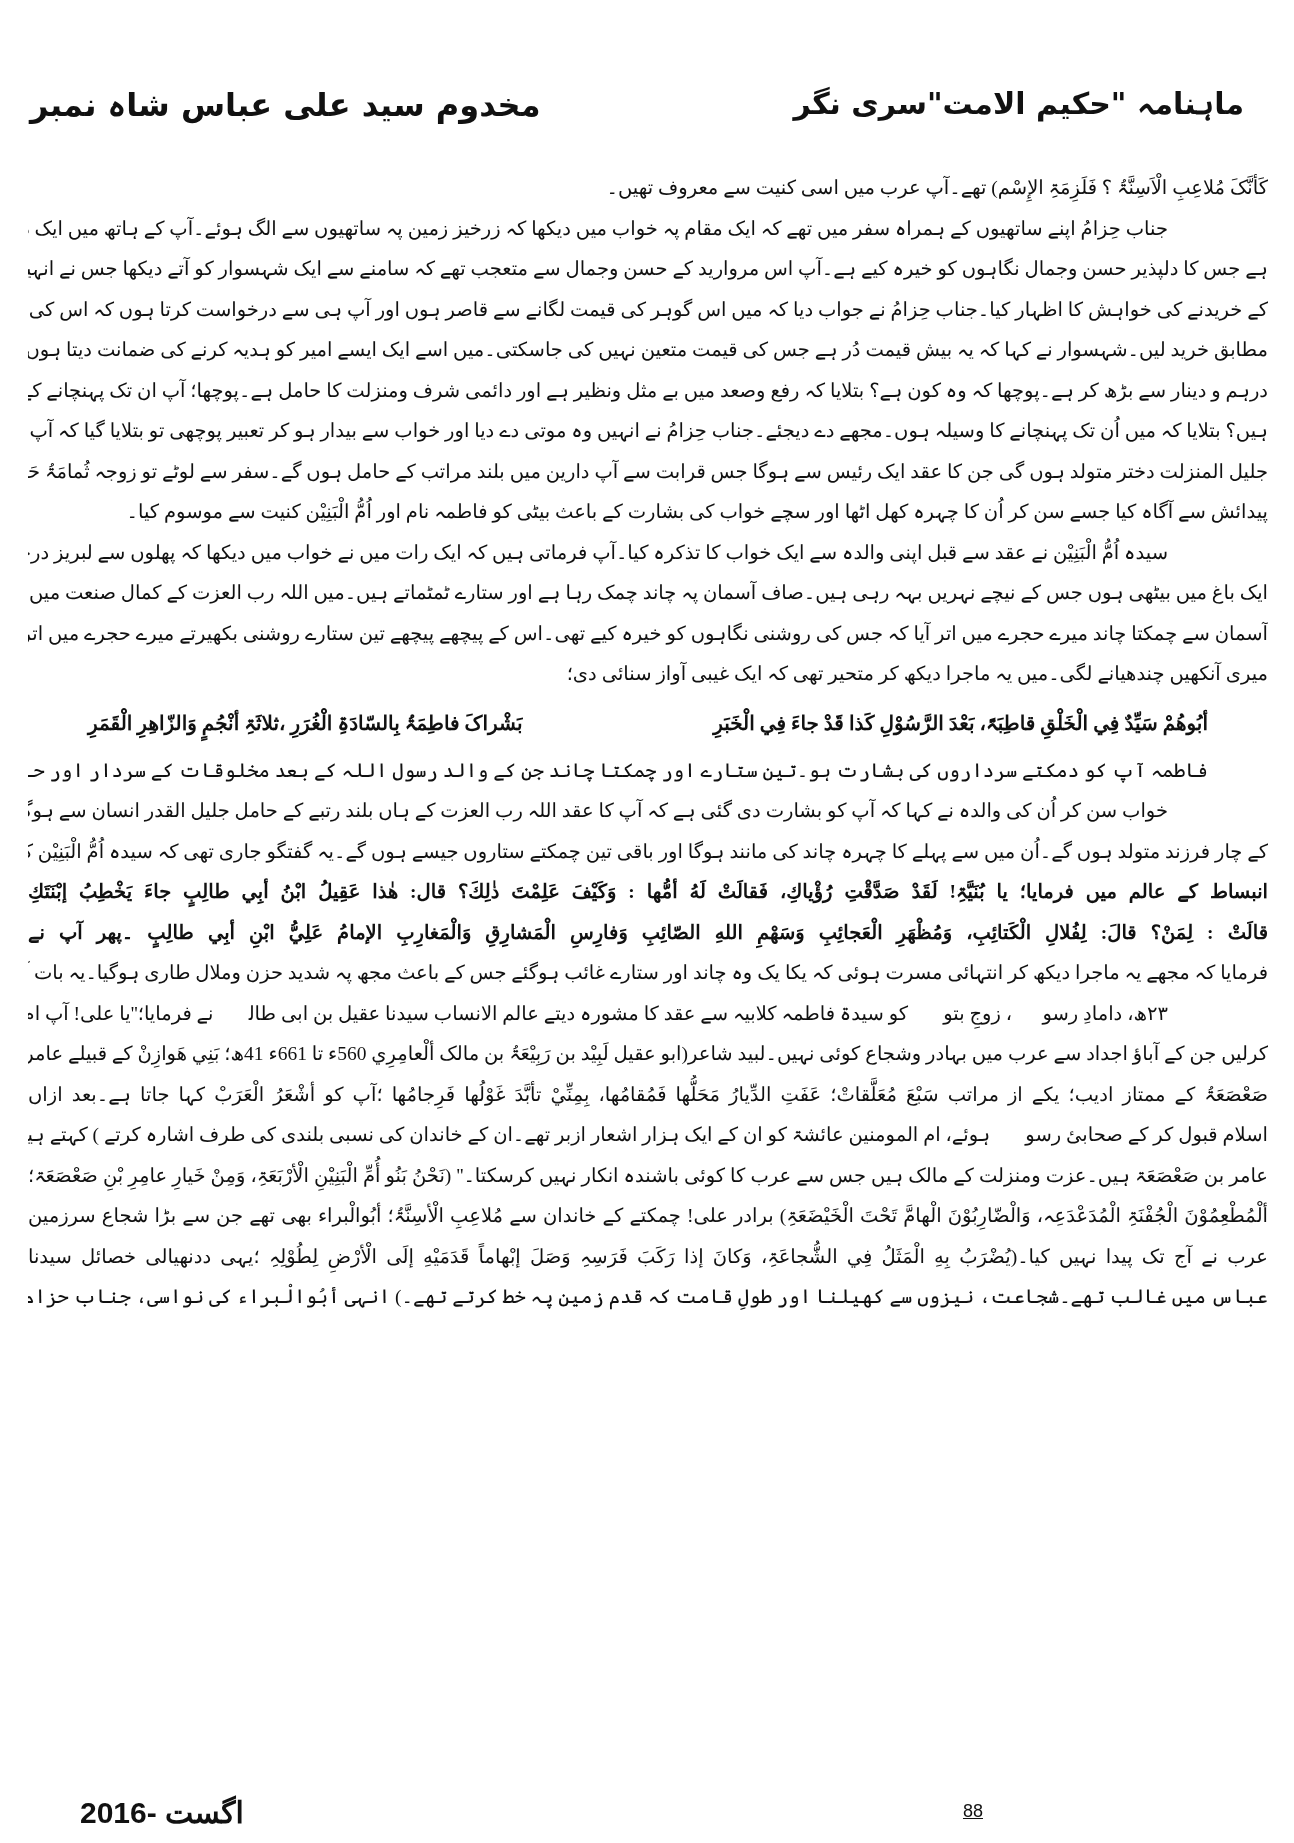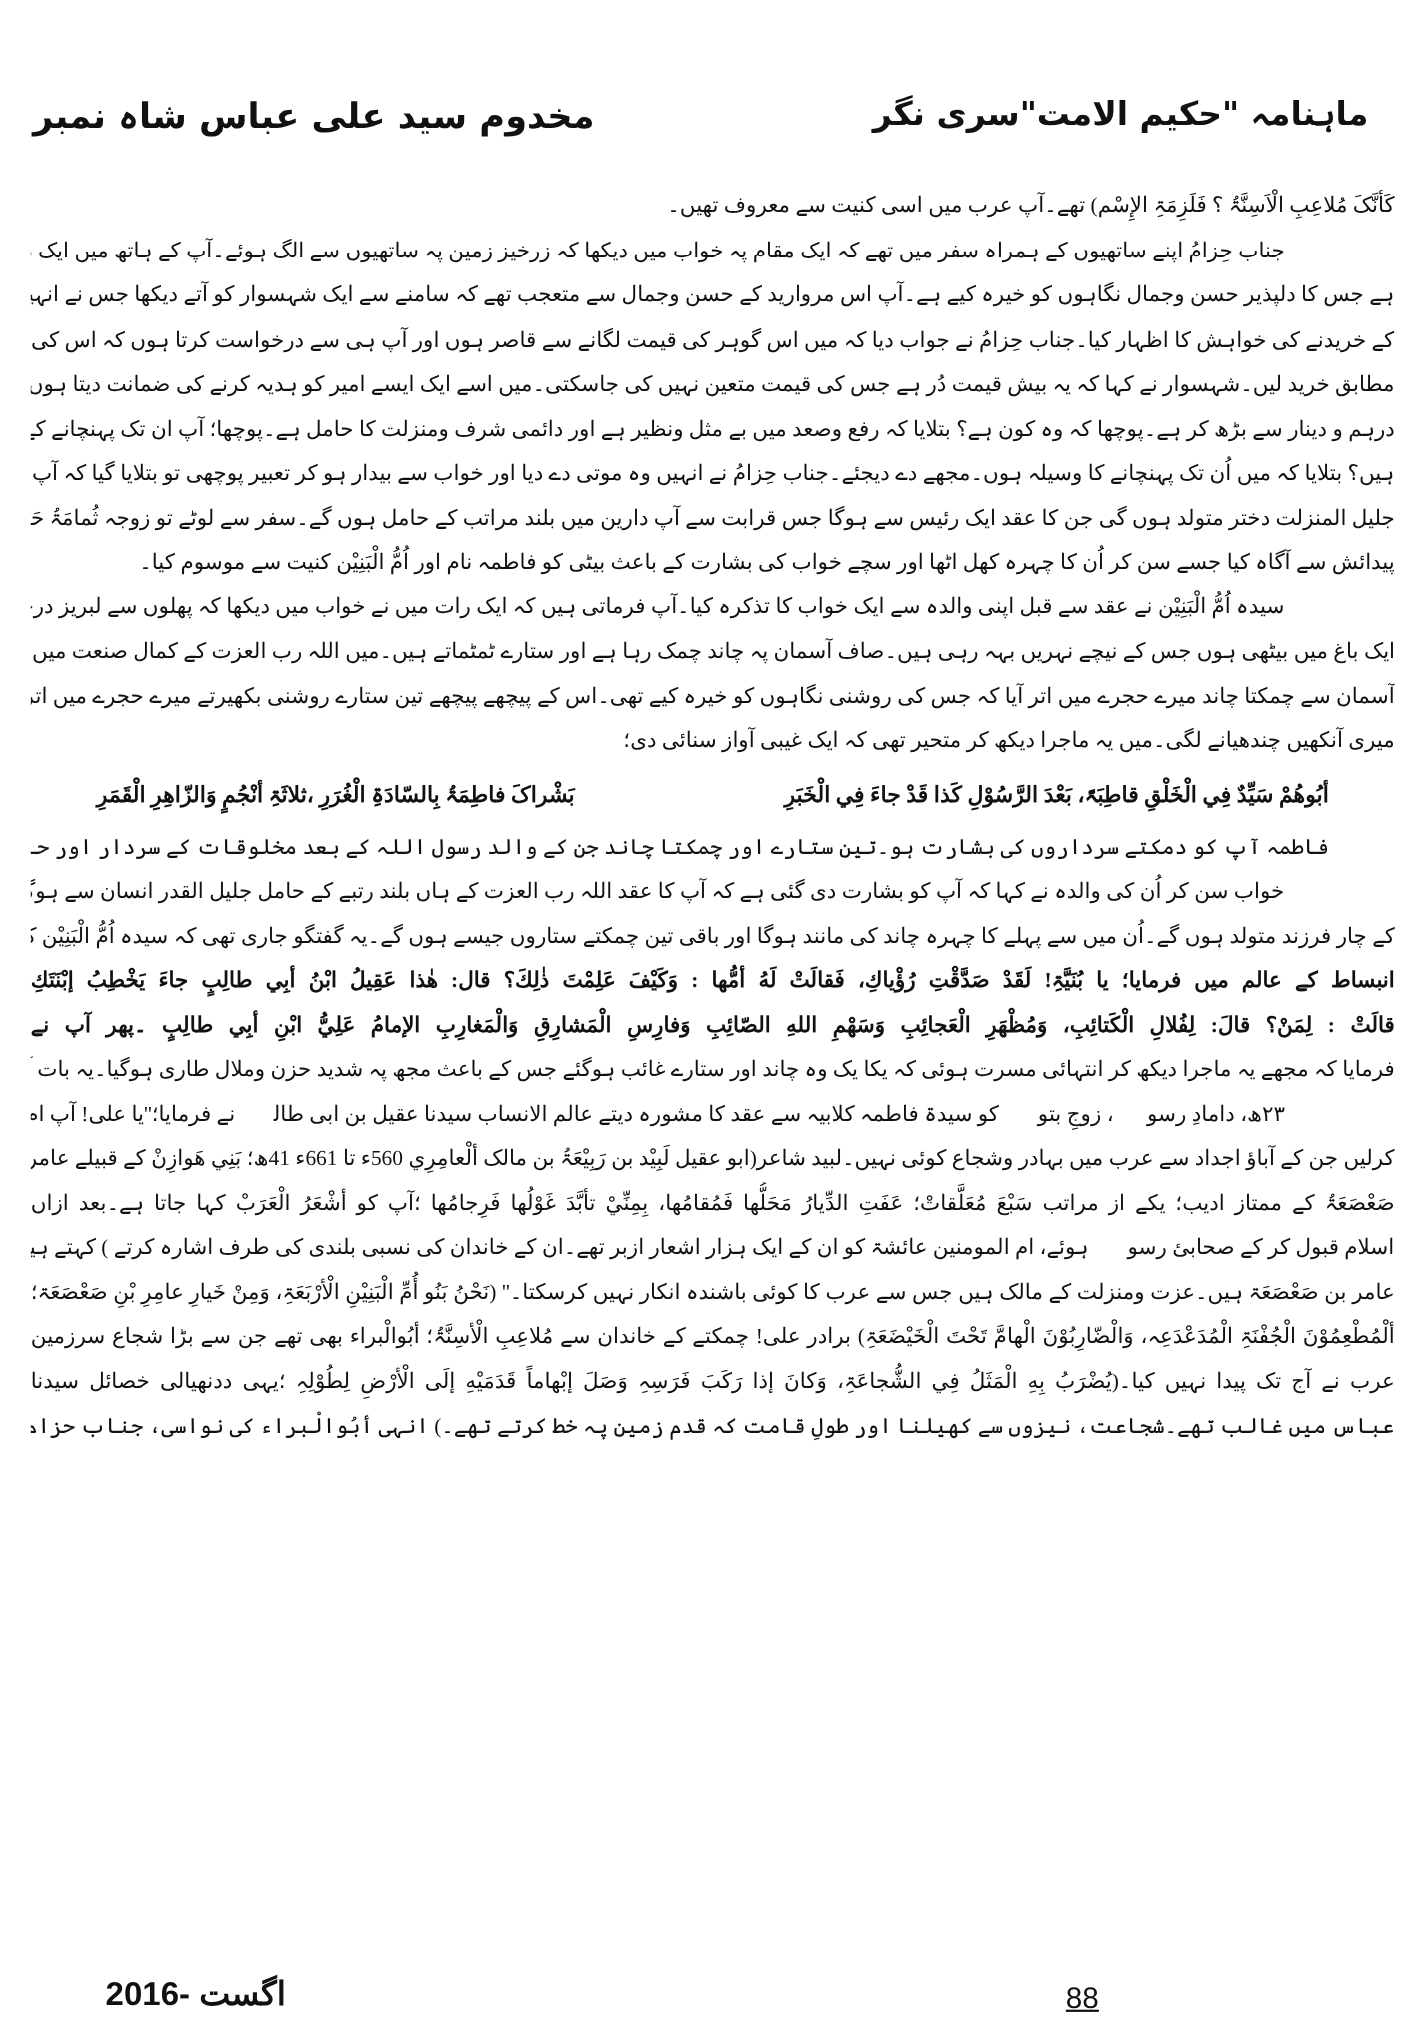--- a/index.html
+++ b/index.html
@@ -23,27 +23,27 @@
     }
     .line { display: block; white-space: nowrap; overflow: hidden; text-align-last: justify; }
     .line.last { text-align-last: right; }
     .indent { padding-right: 100px; }
     .verse {
       display: flex; direction: rtl; justify-content: space-between;
       padding: 6px 60px 6px 60px; font-weight: bold; font-size: 20px; line-height: 44px;
     }
     .verse span { white-space: nowrap; }
     .indent-small { padding-right: 60px; }
-    .footer { position: absolute; top: 1795px; left: 16px; width: 1048px; height: 40px; }
+    .footer { position: absolute; top: 1795px; left: 0; width: 1048px; height: 40px; }
     .footer-date {
       position: absolute; left: 80px; top: 0; direction: rtl; font-size: 30px; font-weight: bold;
       font-family: "Liberation Sans", sans-serif; white-space: nowrap;
     }
     .footer-page {
-      position: absolute; right: 65px; top: 6px; font-size: 27px;
+      position: absolute; right: 65px; top: 6px; font-size: 18px;
       font-family: "Liberation Sans", sans-serif;
       text-decoration: underline;
     }
     .arabic-bold { font-weight: bold; }
   </style>
 </head>
 <body>
 
 <div class="page">
   <div class="header">

